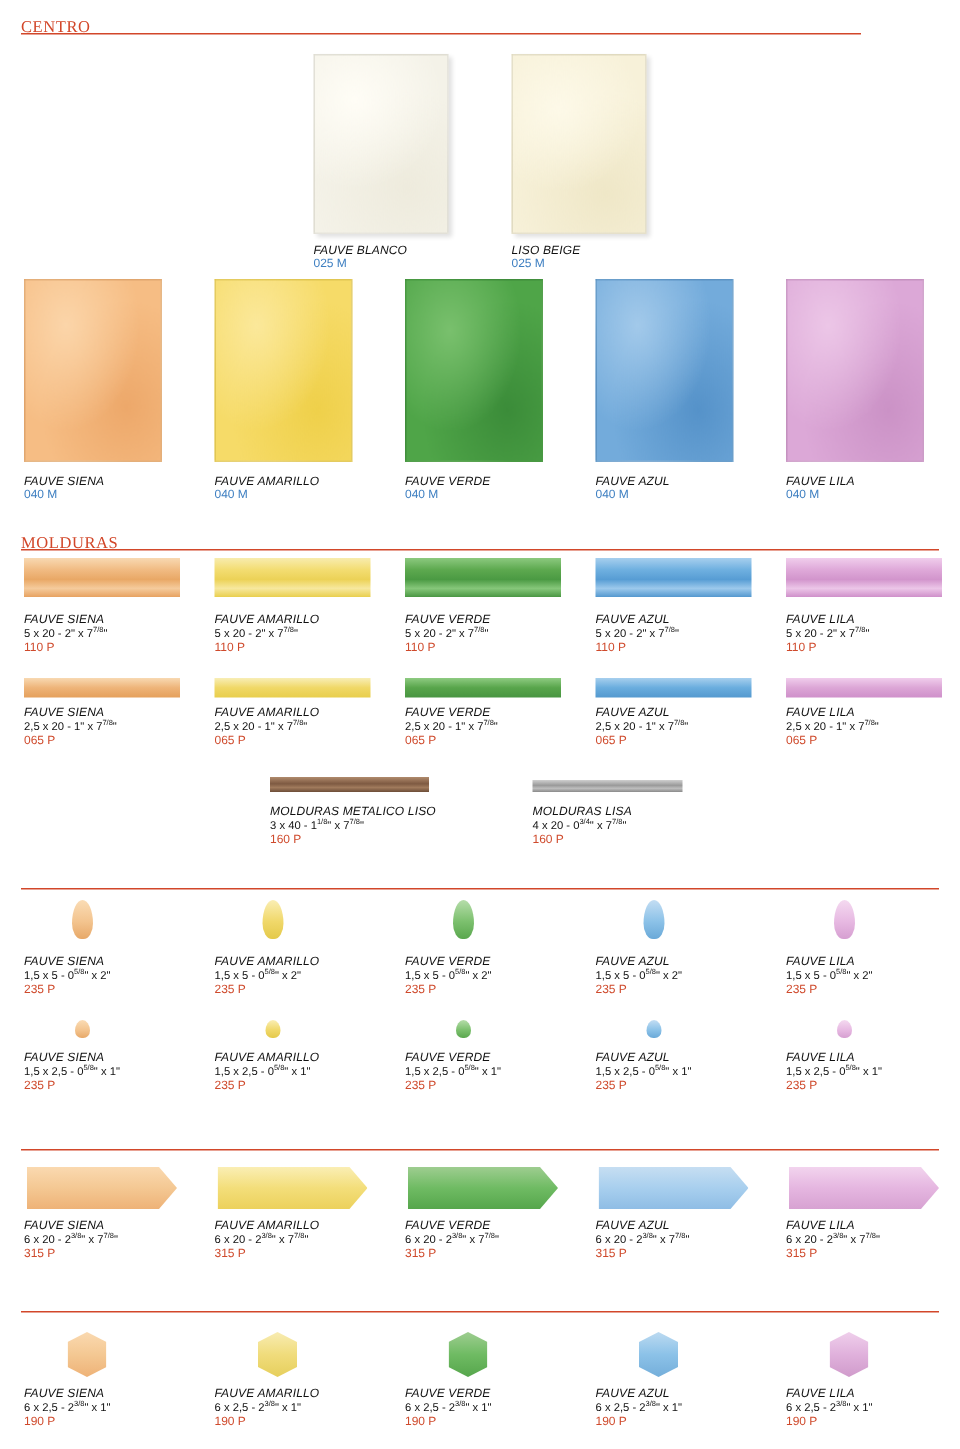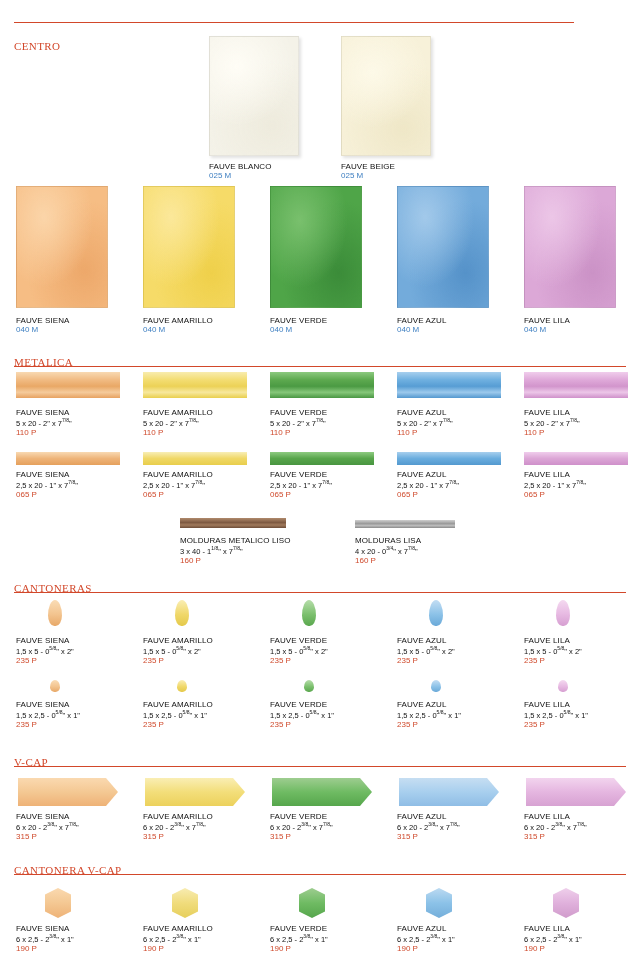--- a/index.html
+++ b/index.html
@@ -40,20 +40,21 @@
     background: #d2472a;
   }
 
   
   .cap-name {
     font-size: 8px;
     color: #111111;
     letter-spacing: 0.1px;
     white-space: nowrap;
     font-family: "Liberation Sans", sans-serif;
+    font-style: italic;
   }
   .cap-dim {
     font-size: 7.5px;
     color: #111111;
     white-space: nowrap;
   }
   .cap-dim sup {
     font-size: 5px;
     vertical-align: super;
   }
@@ -115,42 +116,42 @@
     position: absolute;
     width: 26px;
     height: 30px;
   }
 </style>
 </head>
 <body>
 
 <div class="page">
 
-  <div class="section-head" style="top:8px;margin-top:28px;">
+  <div class="section-head" style="top:8px;">
     <span class="title">CENTRO</span>
   </div>
   <div class="section-rule" style="top:22px; width:560px;"></div>
 
   <div class="swatch" style="left:209px; top:36px; width:90px; height:120px;
               background:#f4f2e8;
               background-image: radial-gradient(circle at 30% 25%, #fffdf6 0%, rgba(255,253,246,0) 55%),
                                 radial-gradient(circle at 70% 75%, #eeebdd 0%, rgba(238,235,221,0) 60%);
               box-shadow: 2px 2px 3px rgba(0,0,0,0.12);"></div>
   <div style="position:absolute; left:209px; top:162px;">
     <div class="cap-name">FAUVE BLANCO</div>
     <div class="cap-code blue">025 M</div>
   </div>
 
   <div class="swatch" style="left:341px; top:36px; width:90px; height:120px;
               background:#f7f1d9;
               background-image: radial-gradient(circle at 35% 30%, #fdf9e8 0%, rgba(253,249,232,0) 55%),
                                 radial-gradient(circle at 70% 78%, #efe7c7 0%, rgba(239,231,199,0) 60%);
               box-shadow: 2px 2px 3px rgba(0,0,0,0.12);"></div>
   <div style="position:absolute; left:341px; top:162px;">
-    <div class="cap-name">FAUVE BEIGE</div>
+    <div class="cap-name">LISO BEIGE</div>
     <div class="cap-code blue">025 M</div>
   </div>
 
   <div class="swatch" style="left:16px; top:186px; width:92px; height:122px;
               background:#f6bd84;
               background-image: radial-gradient(ellipse at 30% 25%, #fbd5a9 0%, rgba(251,213,169,0) 55%),
                                 radial-gradient(ellipse at 75% 70%, #eda86a 0%, rgba(237,168,106,0) 60%);"></div>
   <div style="position:absolute; left:16px; top:316px;">
     <div class="cap-name">FAUVE SIENA</div>
     <div class="cap-code blue">040 M</div>
@@ -186,21 +187,21 @@
   <div class="swatch" style="left:524px; top:186px; width:92px; height:122px;
               background:#dca8d7;
               background-image: radial-gradient(ellipse at 30% 25%, #ecc6e7 0%, rgba(236,198,231,0) 55%),
                                 radial-gradient(ellipse at 75% 72%, #cb92c6 0%, rgba(203,146,198,0) 60%);"></div>
   <div style="position:absolute; left:524px; top:316px;">
     <div class="cap-name">FAUVE LILA</div>
     <div class="cap-code blue">040 M</div>
   </div>
 
   <div class="section-head" style="top:352px;">
-    <span class="title">METALICA</span>
+    <span class="title">MOLDURAS</span>
   </div>
   <div class="section-rule" style="top:366px; width:612px;"></div>
 
   <div class="mold mold-lg" style="left:16px; top:372px; width:104px; height:26px;
               background: linear-gradient(180deg,#f8d9b2 0%,#f1bb83 30%,#e9a866 55%,#f5cb9c 78%,#e7a261 100%);"></div>
   <div style="position:absolute; left:16px; top:408px;">
     <div class="cap-name">FAUVE SIENA</div>
     <div class="cap-dim"><span>5 x 20 - 2" x 7</span><sup>7/8</sup><span>"</span></div>
     <div class="cap-code">110 P</div>
   </div>
@@ -286,23 +287,20 @@
   </div>
 
   <div class="mold mold-thin" style="left:355px; top:520px; width:100px; height:8px;
               background: linear-gradient(180deg,#cfcfcf 0%,#9a9a9a 45%,#bdbdbd 70%,#8a8a8a 100%);"></div>
   <div style="position:absolute; left:355px; top:536px;">
     <div class="cap-name">MOLDURAS LISA</div>
     <div class="cap-dim"><span>4 x 20 - 0</span><sup>3/4</sup><span>" x 7</span><sup>7/8</sup><span>"</span></div>
     <div class="cap-code">160 P</div>
   </div>
 
-  <div class="section-head" style="top:578px;">
-    <span class="title">CANTONERAS</span>
-  </div>
   <div class="section-rule" style="top:592px; width:612px;"></div>
 
   <div class="bulb" style="left:48px; top:600px;
               border-radius: 50% 50% 45% 45% / 60% 60% 40% 40%;
               background: linear-gradient(180deg,#fadcb5 0%,#f3c48f 55%,#e7a868 100%);"></div>
   <div style="position:absolute; left:16px; top:636px;">
     <div class="cap-name">FAUVE SIENA</div>
     <div class="cap-dim"><span>1,5 x 5 - 0</span><sup>5/8</sup><span>" x 2"</span></div>
     <div class="cap-code">235 P</div>
   </div>
@@ -381,23 +379,20 @@
 
   <div class="bulb-sm" style="left:558px; top:680px;
               border-radius: 50% 50% 45% 45% / 60% 60% 40% 40%;
               background: linear-gradient(180deg,#f4d9f0 0%,#e7b9e2 55%,#d69fd1 100%);"></div>
   <div style="position:absolute; left:524px; top:700px;">
     <div class="cap-name">FAUVE LILA</div>
     <div class="cap-dim"><span>1,5 x 2,5 - 0</span><sup>5/8</sup><span>" x 1"</span></div>
     <div class="cap-code">235 P</div>
   </div>
 
-  <div class="section-head" style="top:752px;">
-    <span class="title">V-CAP</span>
-  </div>
   <div class="section-rule" style="top:766px; width:612px;"></div>
 
   <div class="vcap" style="left:18px; top:778px;
               background: linear-gradient(180deg,#fad9b0 0%,#f4c893 50%,#eeb277 100%);
               clip-path: polygon(0 0, 88% 0, 100% 50%, 88% 100%, 0 100%);"></div>
   <div style="position:absolute; left:16px; top:812px;">
     <div class="cap-name">FAUVE SIENA</div>
     <div class="cap-dim"><span>6 x 20 - 2</span><sup>3/8</sup><span>" x 7</span><sup>7/8</sup><span>"</span></div>
     <div class="cap-code">315 P</div>
   </div>
@@ -431,23 +426,20 @@
 
   <div class="vcap" style="left:526px; top:778px;
               background: linear-gradient(180deg,#f2d4ee 0%,#e5b6e0 50%,#d7a2d2 100%);
               clip-path: polygon(0 0, 88% 0, 100% 50%, 88% 100%, 0 100%);"></div>
   <div style="position:absolute; left:524px; top:812px;">
     <div class="cap-name">FAUVE LILA</div>
     <div class="cap-dim"><span>6 x 20 - 2</span><sup>3/8</sup><span>" x 7</span><sup>7/8</sup><span>"</span></div>
     <div class="cap-code">315 P</div>
   </div>
 
-  <div class="section-head" style="top:860px;">
-    <span class="title">CANTONERA V-CAP</span>
-  </div>
   <div class="section-rule" style="top:874px; width:612px;"></div>
 
   <div class="hexc" style="left:45px; top:888px;
               background: linear-gradient(180deg,#fad9b0 0%,#f4c893 50%,#eeb277 100%);
               clip-path: polygon(50% 0, 100% 22%, 100% 78%, 50% 100%, 0 78%, 0 22%);"></div>
   <div style="position:absolute; left:16px; top:924px;">
     <div class="cap-name">FAUVE SIENA</div>
     <div class="cap-dim"><span>6 x 2,5 - 2</span><sup>3/8</sup><span>" x 1"</span></div>
     <div class="cap-code">190 P</div>
   </div>

